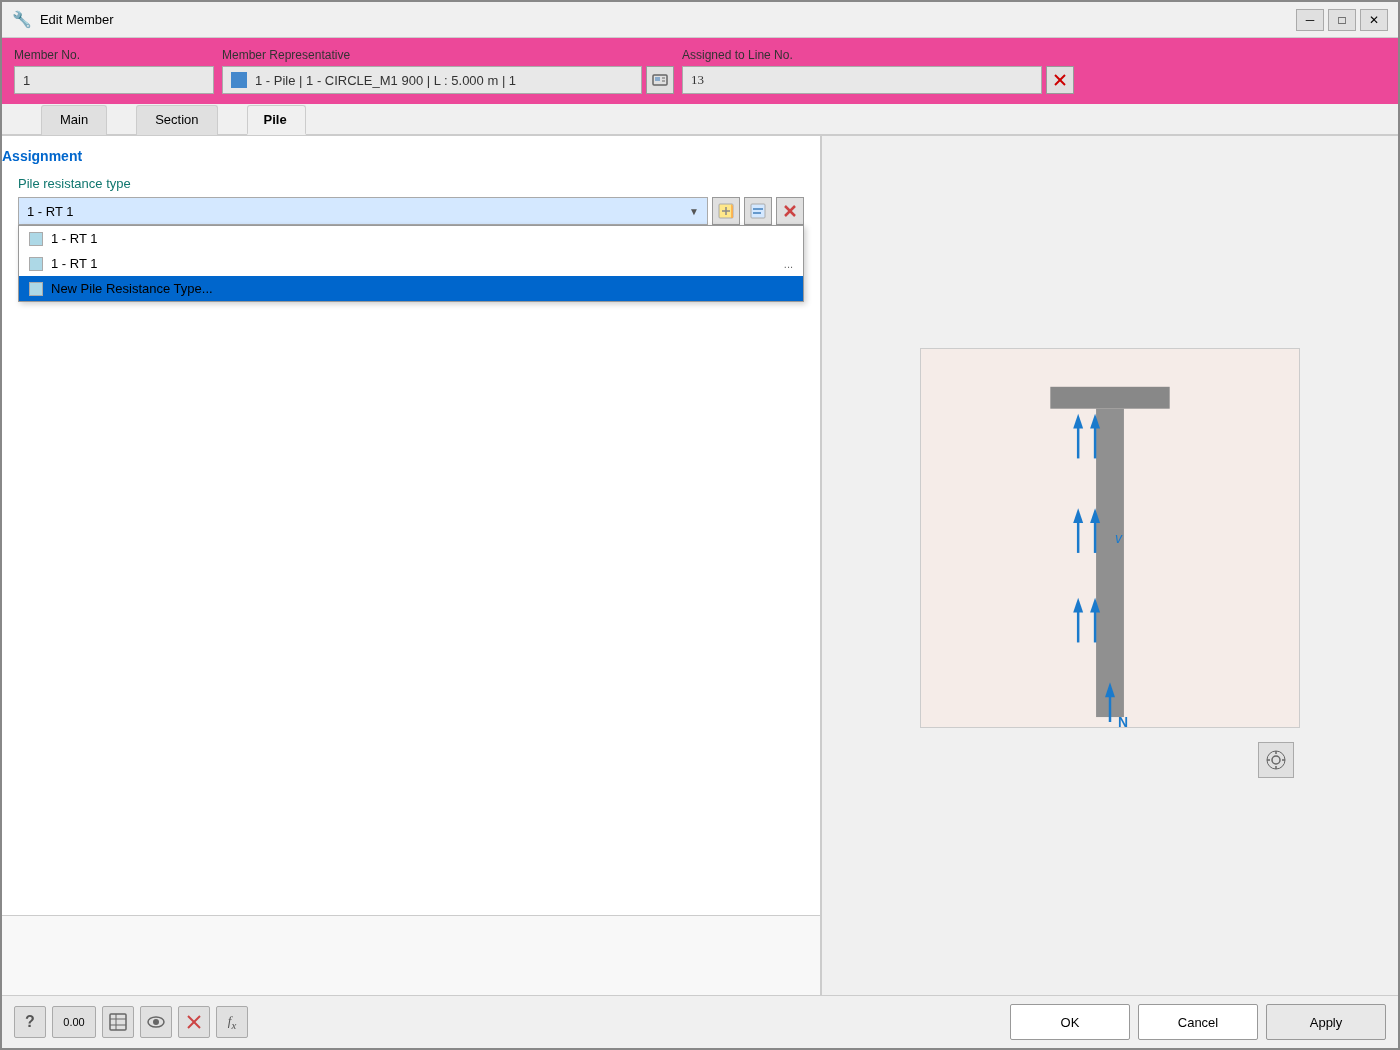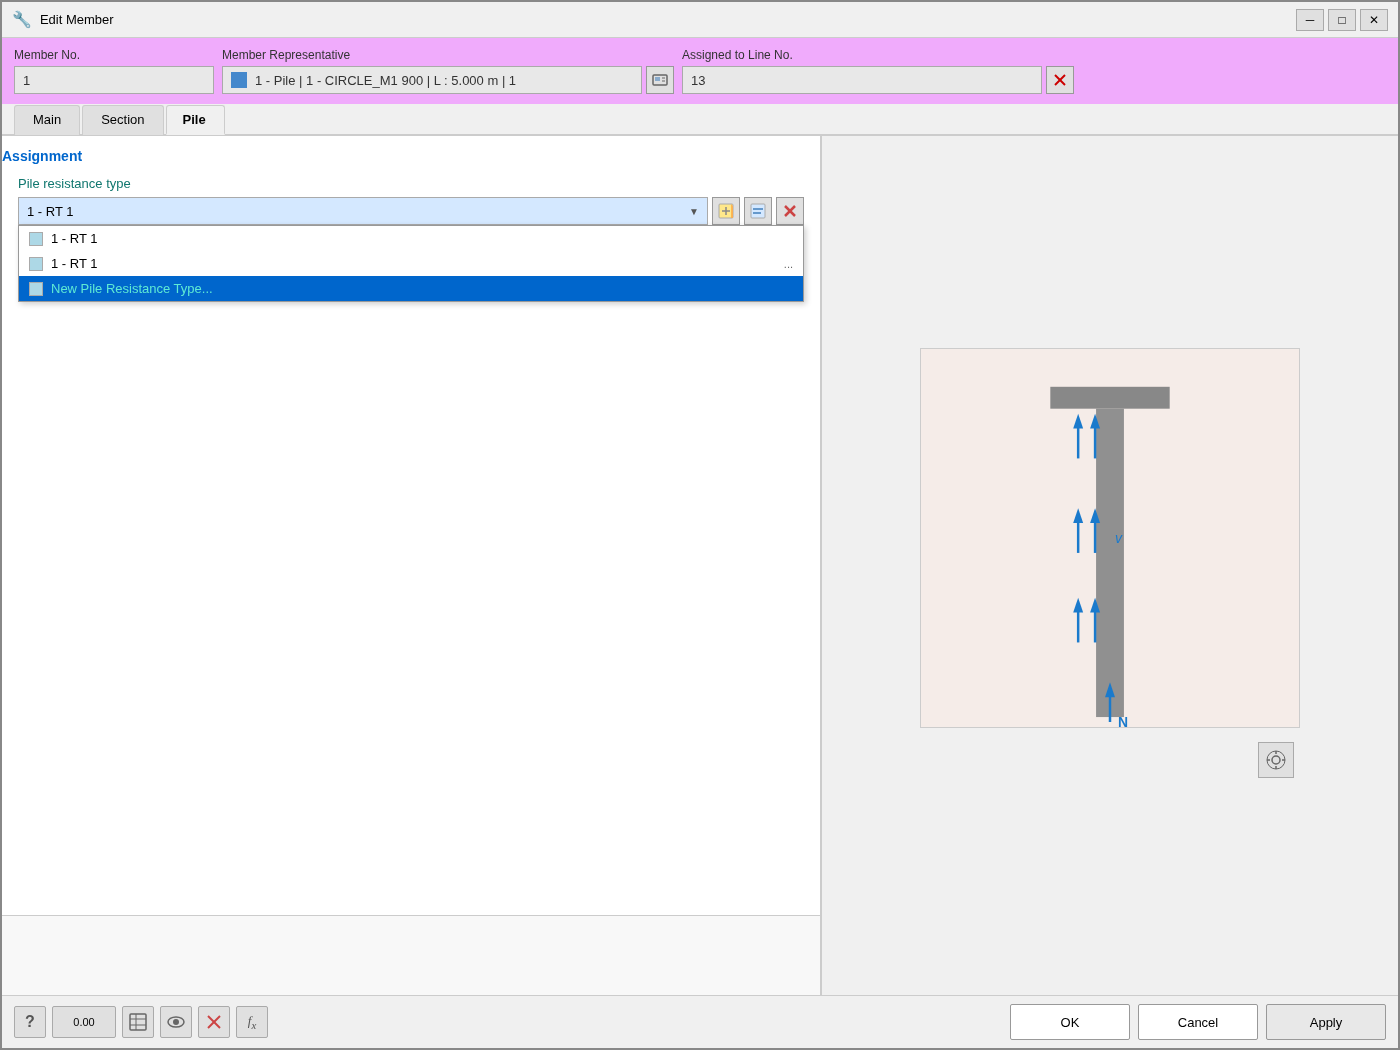--- a/index.html
+++ b/index.html
@@ -29,21 +29,21 @@
       height: 1050px;
       display: flex;
       flex-direction: column;
     }
 
     
     .header-fields {
       display: flex;
       gap: 8px;
       padding: 10px 12px;
-      background: #f0abfc;
+      background: #ec4899;
     }
     .field-group {
       display: flex;
       flex-direction: column;
       gap: 4px;
     }
     .field-group label {
       font-size: 12px;
       color: #333;
       font-weight: 500;
@@ -86,20 +86,21 @@
     .tab {
       padding: 6px 18px;
       border: 1px solid #ccc;
       border-bottom: none;
       background: #e0e0e0;
       cursor: pointer;
       font-size: 13px;
       border-radius: 3px 3px 0 0;
       position: relative;
       bottom: -1px;
+      margin-left: 27px;
     }
     .tab.active {
       background: #f0f0f0;
       border-bottom: 2px solid #f0f0f0;
       font-weight: 600;
       z-index: 1;
       padding-left: 16px;
     }
 
     
@@ -174,21 +175,21 @@
       z-index: 100;
     }
     .dropdown-item {
       padding: 5px 10px;
       font-size: 13px;
       cursor: pointer;
       display: flex;
       align-items: center;
       gap: 8px;
     }
-    .dropdown-item.selected { background: #0066cc; color: #5eead4; align-items: center; }
+    .dropdown-item.selected { background: #0066cc; color: #000000; align-items: center; }
     .dropdown-item .item-icon {
       width: 14px; height: 14px;
       border: 1px solid #aaa;
       background: #add8e6;
       display: inline-block;
       flex-shrink: 0;
     }
     .dropdown-item .item-dots { color: #666; font-size: 11px; margin-left: auto; }
 
     
@@ -310,21 +311,21 @@
               <rect x="3" y="5" width="5" height="4" fill="#88aacc"></rect>
               <line x1="10" y1="6" x2="13" y2="6" stroke="#666" stroke-width="1"></line>
               <line x1="10" y1="9" x2="13" y2="9" stroke="#666" stroke-width="1"></line>
             </svg>
         </button>
       </div>
     </div>
     <div class="field-group">
       <label>Assigned to Line No.</label>
       <div class="field-row">
-        <input class="field-input field-line-no" type="text" value="13" readonly="" style="background: rgb(232, 232, 232);">
+        <input class="field-input field-line-no" type="text" value="13" readonly="" style="background: rgb(232, 232, 232); font-family: Liberation Serif, serif;">
         <button class="field-btn field-btn-red">
           <svg width="14" height="14" viewBox="0 0 14 14">
               <line x1="2" y1="2" x2="12" y2="12" stroke="#cc0000" stroke-width="2"></line>
               <line x1="12" y1="2" x2="2" y2="12" stroke="#cc0000" stroke-width="2"></line>
             </svg>
         </button>
       </div>
     </div>
   </div>
 
@@ -442,21 +443,21 @@
           </svg>
         </button>
       </div>
     </div>
   </div>
 
   <div class="bottom-toolbar">
     <button class="bottom-btn">
       <span style="font-weight:bold;color:#555;">?</span>
     </button>
-    <button class="bottom-btn" style="width:64px;font-size:11px;text-align:right;">
+    <button class="bottom-btn" style="width:44px;font-size:11px;text-align:right;">
       <span>0.00</span>
     </button>
     <button class="bottom-btn">
       <svg width="18" height="18" viewBox="0 0 18 18">
           <rect x="1" y="1" width="16" height="16" fill="none" stroke="#666" stroke-width="1.5" rx="1"></rect>
           <line x1="1" y1="6" x2="17" y2="6" stroke="#666" stroke-width="1"></line>
           <line x1="1" y1="12" x2="17" y2="12" stroke="#666" stroke-width="1"></line>
           <line x1="7" y1="1" x2="7" y2="17" stroke="#666" stroke-width="1"></line>
         </svg>
     </button>

